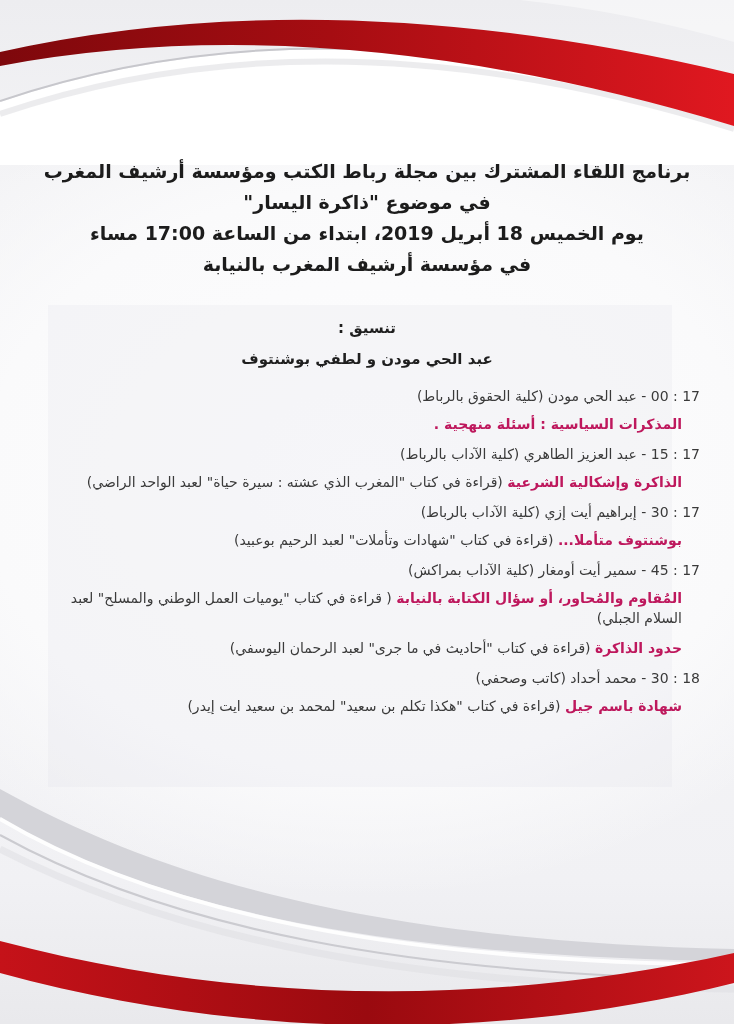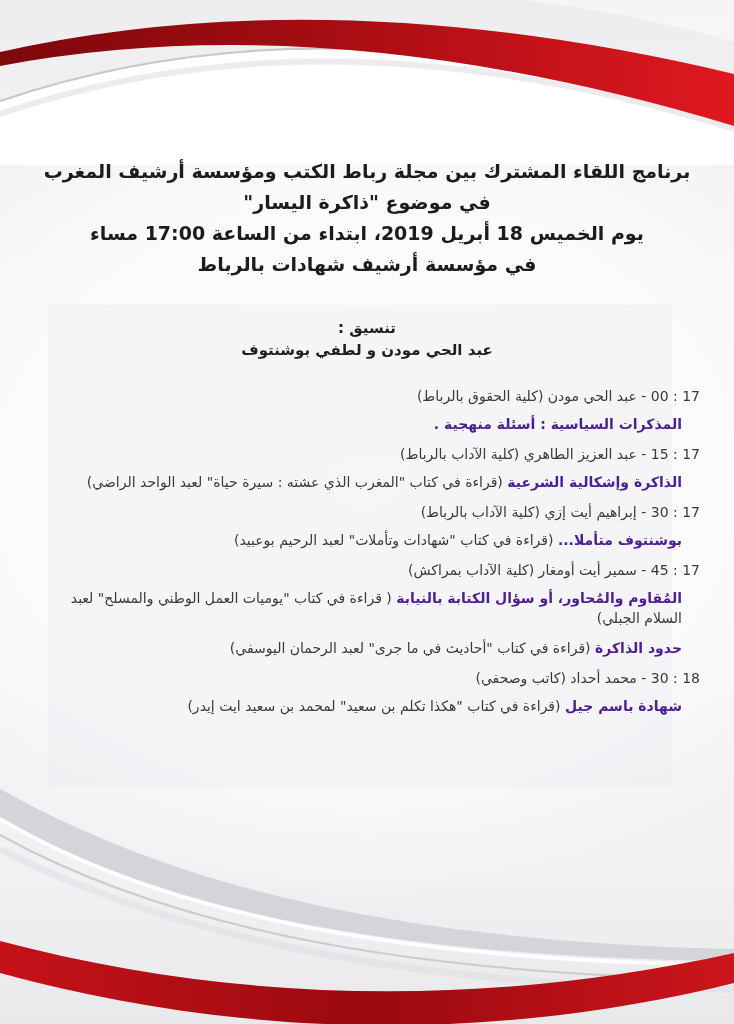--- a/index.html
+++ b/index.html
@@ -17,36 +17,36 @@
   .title-block{
     position:absolute;top:156px;left:0;right:0;
     direction:rtl;text-align:center;color:#1c1c1c;
   }
   .title-line{font-weight:bold;font-size:19px;line-height:31px;letter-spacing:0.2px;text-align:center;}
 
   .coord-block{
     position:absolute;top:317px;left:0;right:0;
     direction:rtl;text-align:center;color:#1f1f1f;
   }
-  .coord-label{font-weight:bold;font-size:15px;line-height:22px;}
+  .coord-label{font-weight:bold;font-size:15px;line-height:22px;margin-bottom:9px;}
   .coord-names{font-weight:bold;font-size:15px;line-height:22px;}
 
   .content-panel{
     position:absolute;left:48px;top:305px;width:624px;height:482px;
     background:rgba(222,222,230,0.22);
   }
 
   .schedule{
     position:absolute;top:386px;right:34px;left:36px;
     direction:rtl;text-align:right;color:#3a3a3a;
   }
   .sched-item{margin-bottom:10px;}
   .sched-header{font-size:14px;line-height:20px;margin-bottom:8px;}
   .sched-title{font-size:14px;line-height:20px;padding-right:18px;}
-  .sched-title .bold{font-weight:bold;color:#4c1d95;}
+  .sched-title .bold{font-weight:bold;color:#be185d;}
   .sched-title .rest{font-weight:normal;color:#3a3a3a;}
 </style>
 </head>
 <body>
 
 <svg class="deco top" viewBox="0 0 734 165" preserveAspectRatio="none">
   <defs>
     <linearGradient id="redTop" x1="0" y1="0" x2="1" y2="0">
       <stop offset="0" stop-color="#7e080c"></stop>
       <stop offset="0.45" stop-color="#a60d12"></stop>
@@ -74,21 +74,21 @@
   <path d="M0,60 C180,152 420,198 734,200" fill="none" stroke="#dddde1" stroke-width="7" opacity="0.5"></path>
   <path d="M0,152 C250,218 500,216 734,164 L734,194 C500,252 250,252 0,184 Z" fill="url(#redBottom)"></path>
 </svg>
 
 <div class="content-panel"></div>
 
 <div class="title-block">
   <div class="title-line">برنامج اللقاء المشترك بين مجلة رباط الكتب ومؤسسة أرشيف المغرب</div>
   <div class="title-line">في موضوع "ذاكرة اليسار"</div>
   <div class="title-line">يوم الخميس 18 أبريل 2019، ابتداء من الساعة 17:00 مساء</div>
-  <div class="title-line">في مؤسسة أرشيف شهادات بالرباط</div>
+  <div class="title-line">في مؤسسة أرشيف المغرب بالنيابة</div>
 </div>
 
 <div class="coord-block">
   <div class="coord-label">تنسيق :</div>
   <div class="coord-names">عبد الحي مودن و لطفي بوشنتوف</div>
 </div>
 
 <div class="schedule">
 
   <div class="sched-item">

